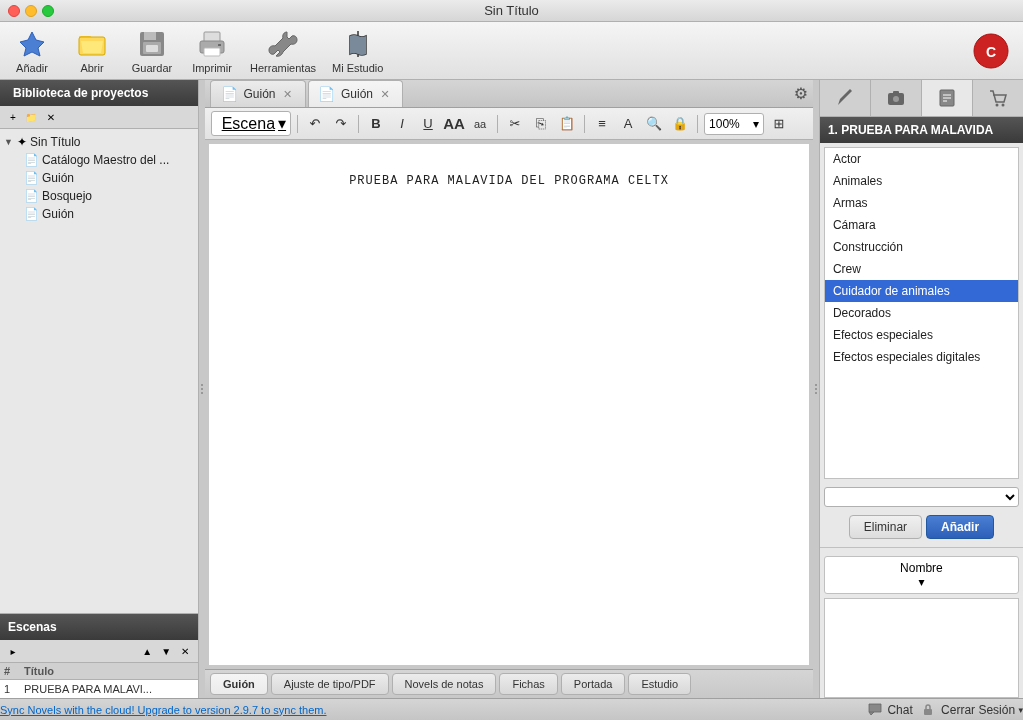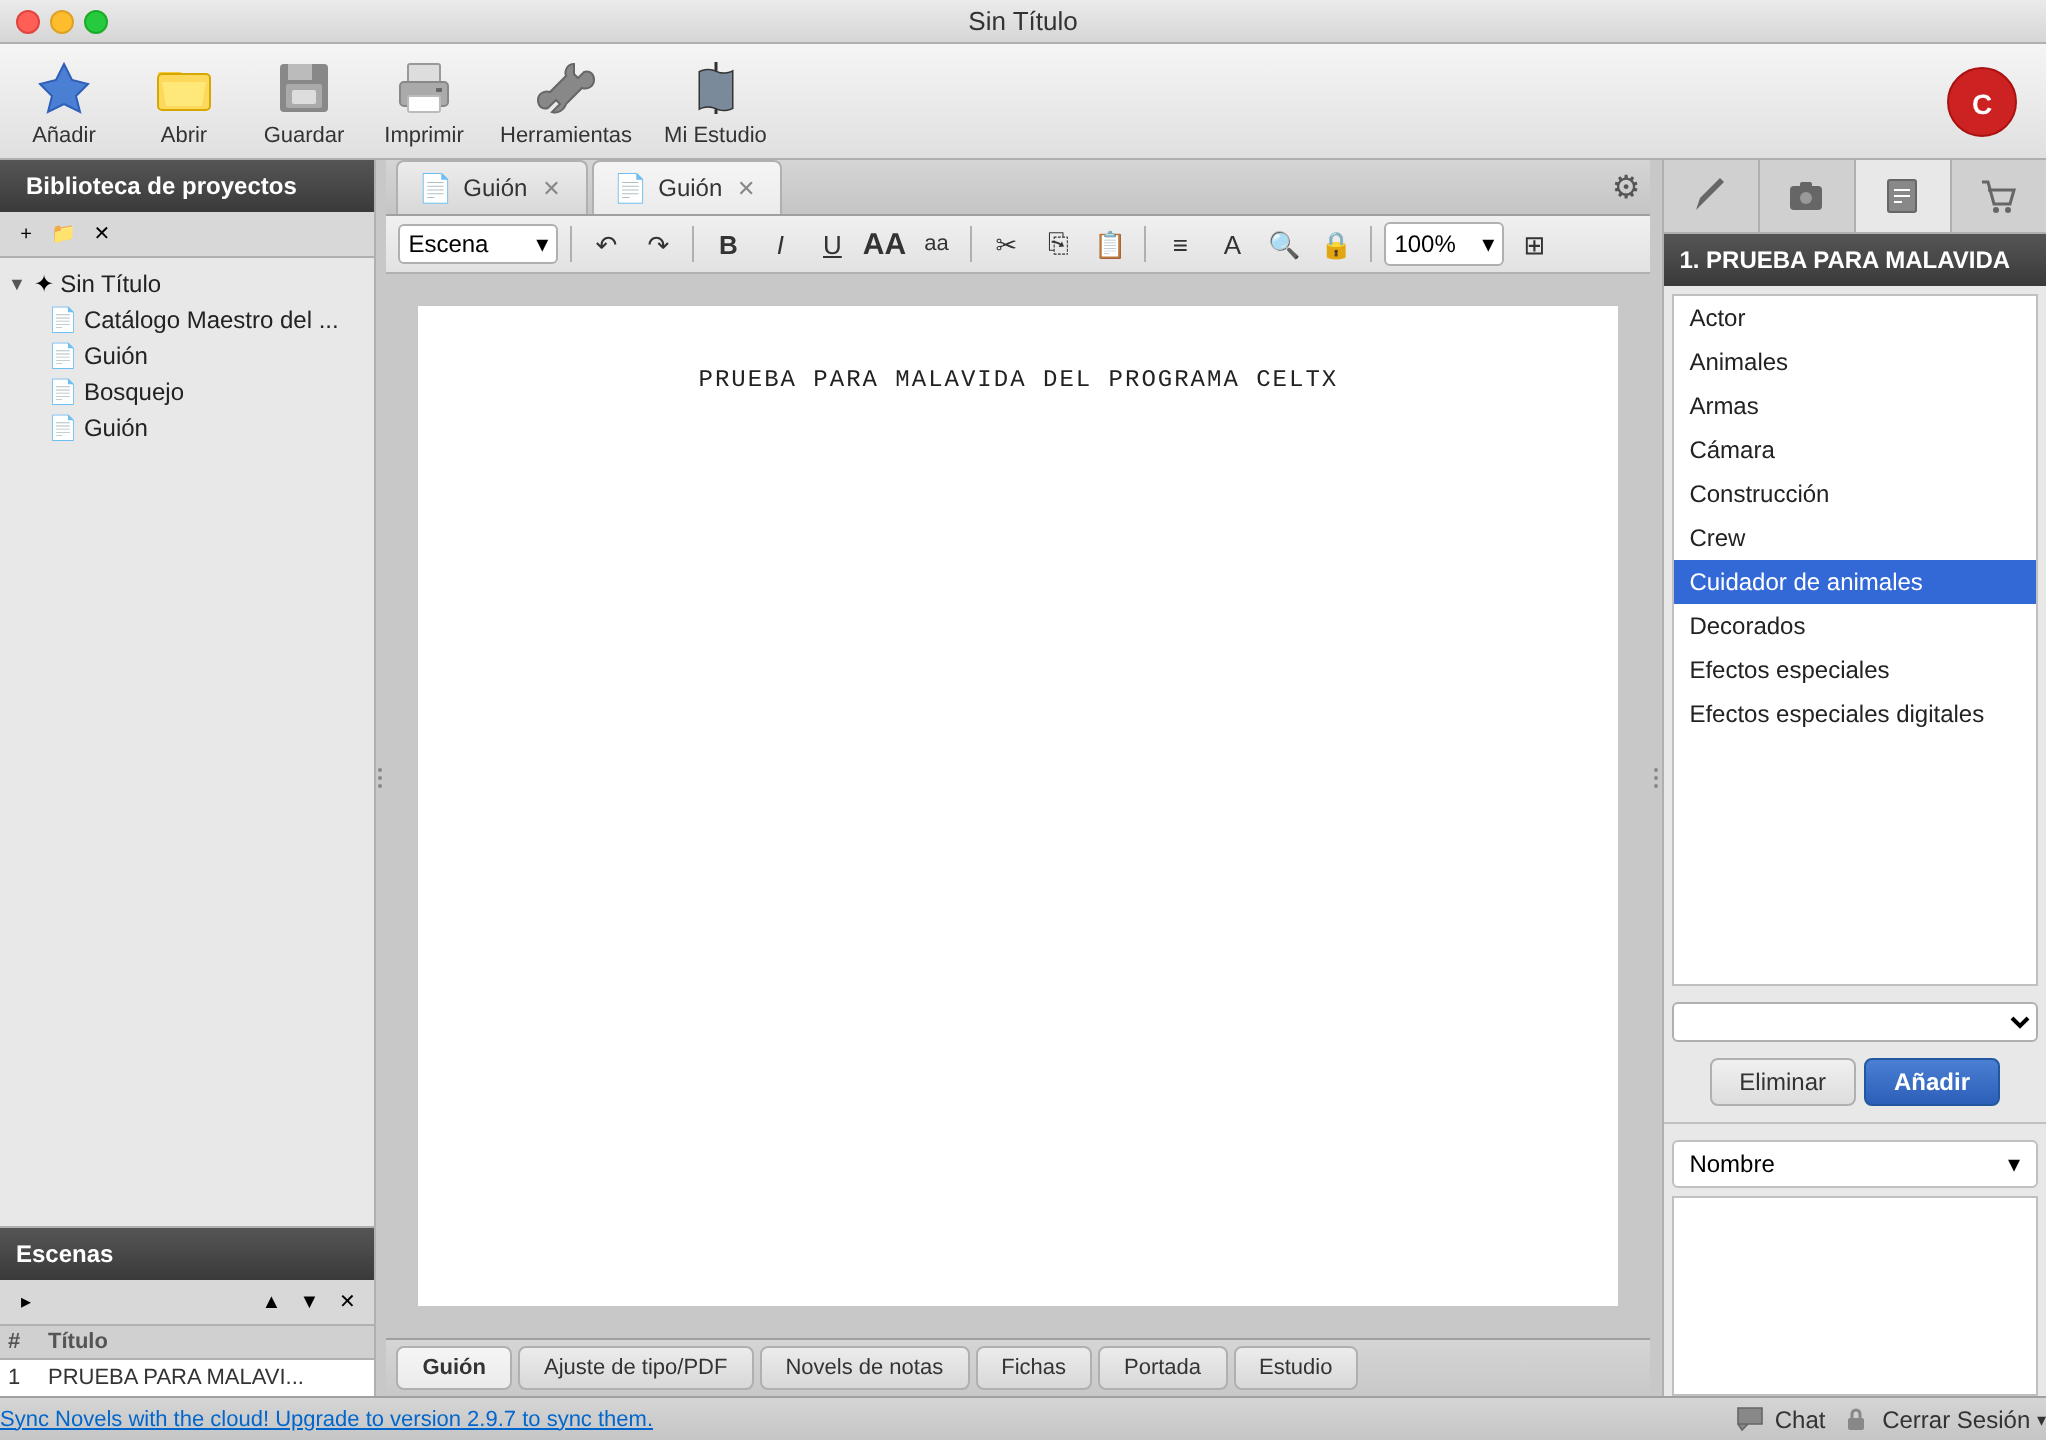--- a/index.html
+++ b/index.html
@@ -53,27 +53,27 @@
     .editor-tabs { display: flex; align-items: center; background: linear-gradient(to bottom, #d5d5d5, #c5c5c5); border-bottom: 1px solid #a0a0a0; padding: 0 5px; gap: 2px; }
     .tab { display: flex; align-items: center; gap: 5px; padding: 5px 10px; background: linear-gradient(to bottom, #ececec, #d8d8d8); border: 1px solid #b0b0b0; border-bottom: none; border-radius: 4px 4px 0 0; cursor: pointer; min-width: 80px; }
     .tab.active { background: linear-gradient(to bottom, #f5f5f5, #ebebeb); }
     .tab-icon { font-size: 14px; }
     .tab-label { font-size: 12px; color: #333; }
     .tab-close { font-size: 11px; color: #888; cursor: pointer; width: 14px; height: 14px; display: flex; align-items: center; justify-content: center; }
     .tab-settings { margin-left: auto; font-size: 16px; color: #555; cursor: pointer; }
 
     
     .format-toolbar { display: flex; align-items: center; padding: 3px 6px; gap: 4px; background: linear-gradient(to bottom, #f0f0f0, #e2e2e2); border-bottom: 1px solid #b0b0b0; }
-    .format-select { padding: 2px 4px; font-size: 12px; background: white; border: 1px solid #b0b0b0; border-radius: 3px; cursor: pointer; display: flex; align-items: center; gap: 3px; min-width: 80px; justify-content: space-between; }
+    .format-select { padding: 2px 4px; font-size: 16px; background: white; border: 1px solid #b0b0b0; border-radius: 3px; cursor: pointer; display: flex; align-items: center; gap: 3px; min-width: 80px; justify-content: flex-end; text-decoration: underline; }
     .format-sep { width: 1px; height: 18px; background: #b0b0b0; margin: 0 2px; }
     .format-btn { width: 22px; height: 22px; display: flex; align-items: center; justify-content: center; cursor: pointer; border-radius: 3px; font-size: 13px; color: #333; }
     .zoom-box { display: flex; align-items: center; gap: 2px; background: white; border: 1px solid #b0b0b0; border-radius: 3px; padding: 3px 4px; min-width: 60px; justify-content: space-between; }
 
     
-    .script-content { flex: 1; background: white; margin: 16px; overflow-y: auto; display: flex; justify-content: center; padding: 20px; }
+    .script-content { flex: 1; background: white; margin: 4px; overflow-y: auto; display: flex; justify-content: center; padding: 20px; }
     .script-page { width: 560px; min-height: 400px; }
     .script-text { font-family: 'Courier New', monospace; font-size: 12px; letter-spacing: 1px; text-align: center; color: #222; margin-top: 10px; }
 
     
     .bottom-tabs { display: flex; align-items: center; padding: 3px 5px; gap: 3px; background: linear-gradient(to bottom, #d5d5d5, #c8c8c8); border-top: 1px solid #a0a0a0; }
     .bottom-tab { padding: 4px 12px; background: linear-gradient(to bottom, #ececec, #d8d8d8); border: 1px solid #b0b0b0; border-radius: 4px; cursor: pointer; font-size: 11px; color: #333; }
     .bottom-tab.active { background: linear-gradient(to bottom, #f5f5f5, #ebebeb); font-weight: bold; }
 
     
     .right-panel { width: 210px; background: #e8e8e8; border-left: 1px solid #b0b0b0; display: flex; flex-direction: column; }
@@ -86,21 +86,21 @@
     .rp-list { flex: 1; overflow-y: auto; border: 1px solid #c0c0c0; margin: 4px; background: white; }
     .rp-list-item { padding: 4px 8px; cursor: pointer; font-size: 12px; color: #222; }
     .rp-list-item.selected { background: #3369d6; color: white; }
     .rp-dropdown-row { display: flex; padding: 4px; gap: 4px; }
     .rp-dropdown { flex: 1; padding: 2px 4px; font-size: 11px; background: white; border: 1px solid #b0b0b0; border-radius: 3px; }
     .rp-actions { display: flex; padding: 4px; gap: 4px; justify-content: center; }
     .rp-btn { padding: 4px 14px; font-size: 12px; border-radius: 4px; cursor: pointer; border: 1px solid #b0b0b0; }
     .rp-btn-delete { background: linear-gradient(to bottom, #f0f0f0, #ddd); color: #333; }
     .rp-btn-add { background: linear-gradient(to bottom, #4a7fd4, #2d5fb8); color: white; border-color: #2258a0; font-weight: bold; }
     .rp-separator { height: 1px; background: #c0c0c0; margin: 4px 0; }
-    .rp-name-header { display: flex; align-items: center; justify-content: space-between; padding: 4px 8px; background: white; border: 1px solid #c0c0c0; border-radius: 3px; margin: 4px; cursor: pointer; font-size: 12px; }
+    .rp-name-header { display: flex; align-items: center; justify-content: space-between; padding: 4px 8px; background: white; border: 1px solid #c0c0c0; border-radius: 3px; margin: 4px; cursor: pointer; font-size: 12px; flex-direction: column; }
     .rp-name-content { background: white; border: 1px solid #c0c0c0; margin: 0 4px; min-height: 100px; }
 
     
     .status-bar { height: 22px; background: linear-gradient(to bottom, #d5d5d5, #c5c5c5); border-top: 1px solid #a0a0a0; display: flex; align-items: center; padding: 0 0; justify-content: space-between; }
     .status-link { font-size: 11px; color: #0066cc; text-decoration: underline; cursor: pointer; }
     .status-right { display: flex; align-items: center; gap: 8px; }
     .status-chat { display: flex; align-items: center; gap: 4px; font-size: 12px; color: #333; cursor: pointer; }
     .status-session { font-size: 12px; color: #333; cursor: pointer; }
 
     

